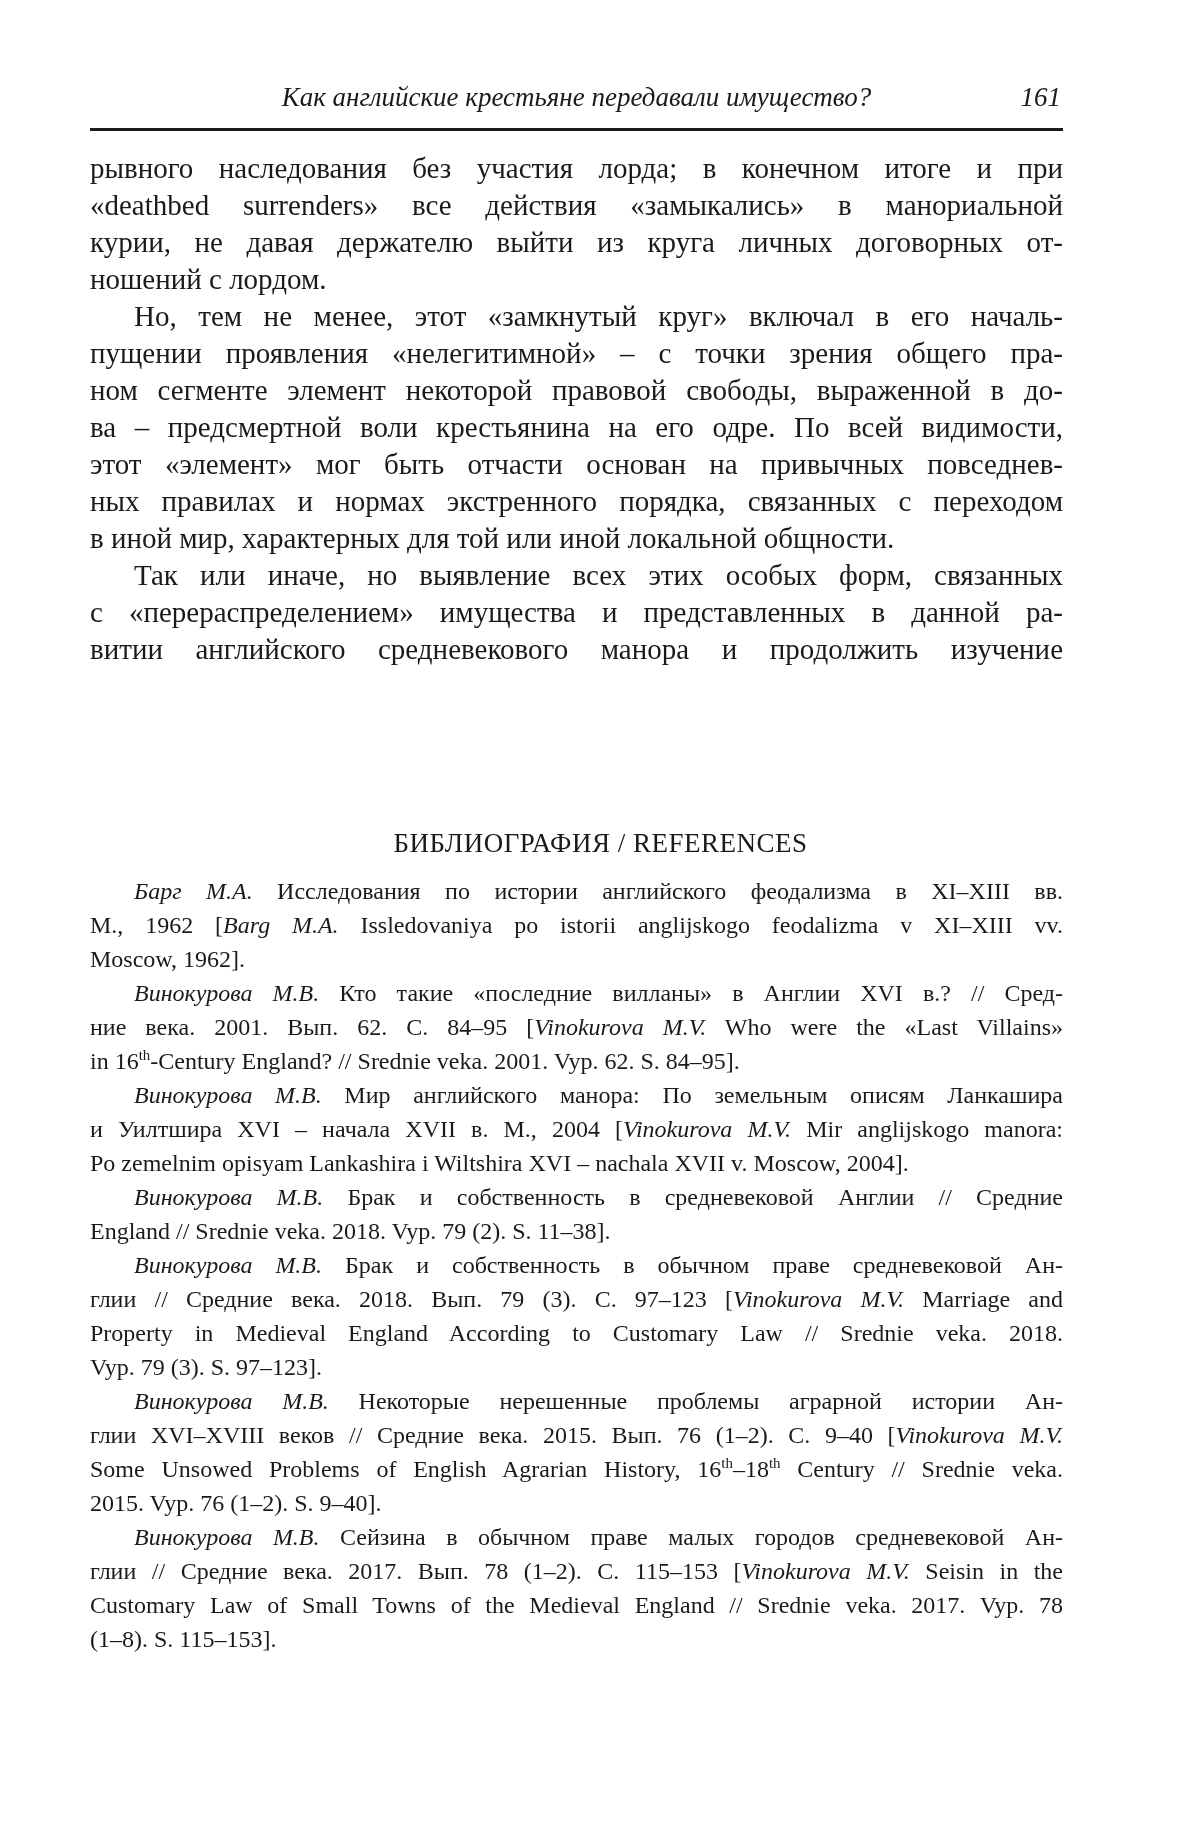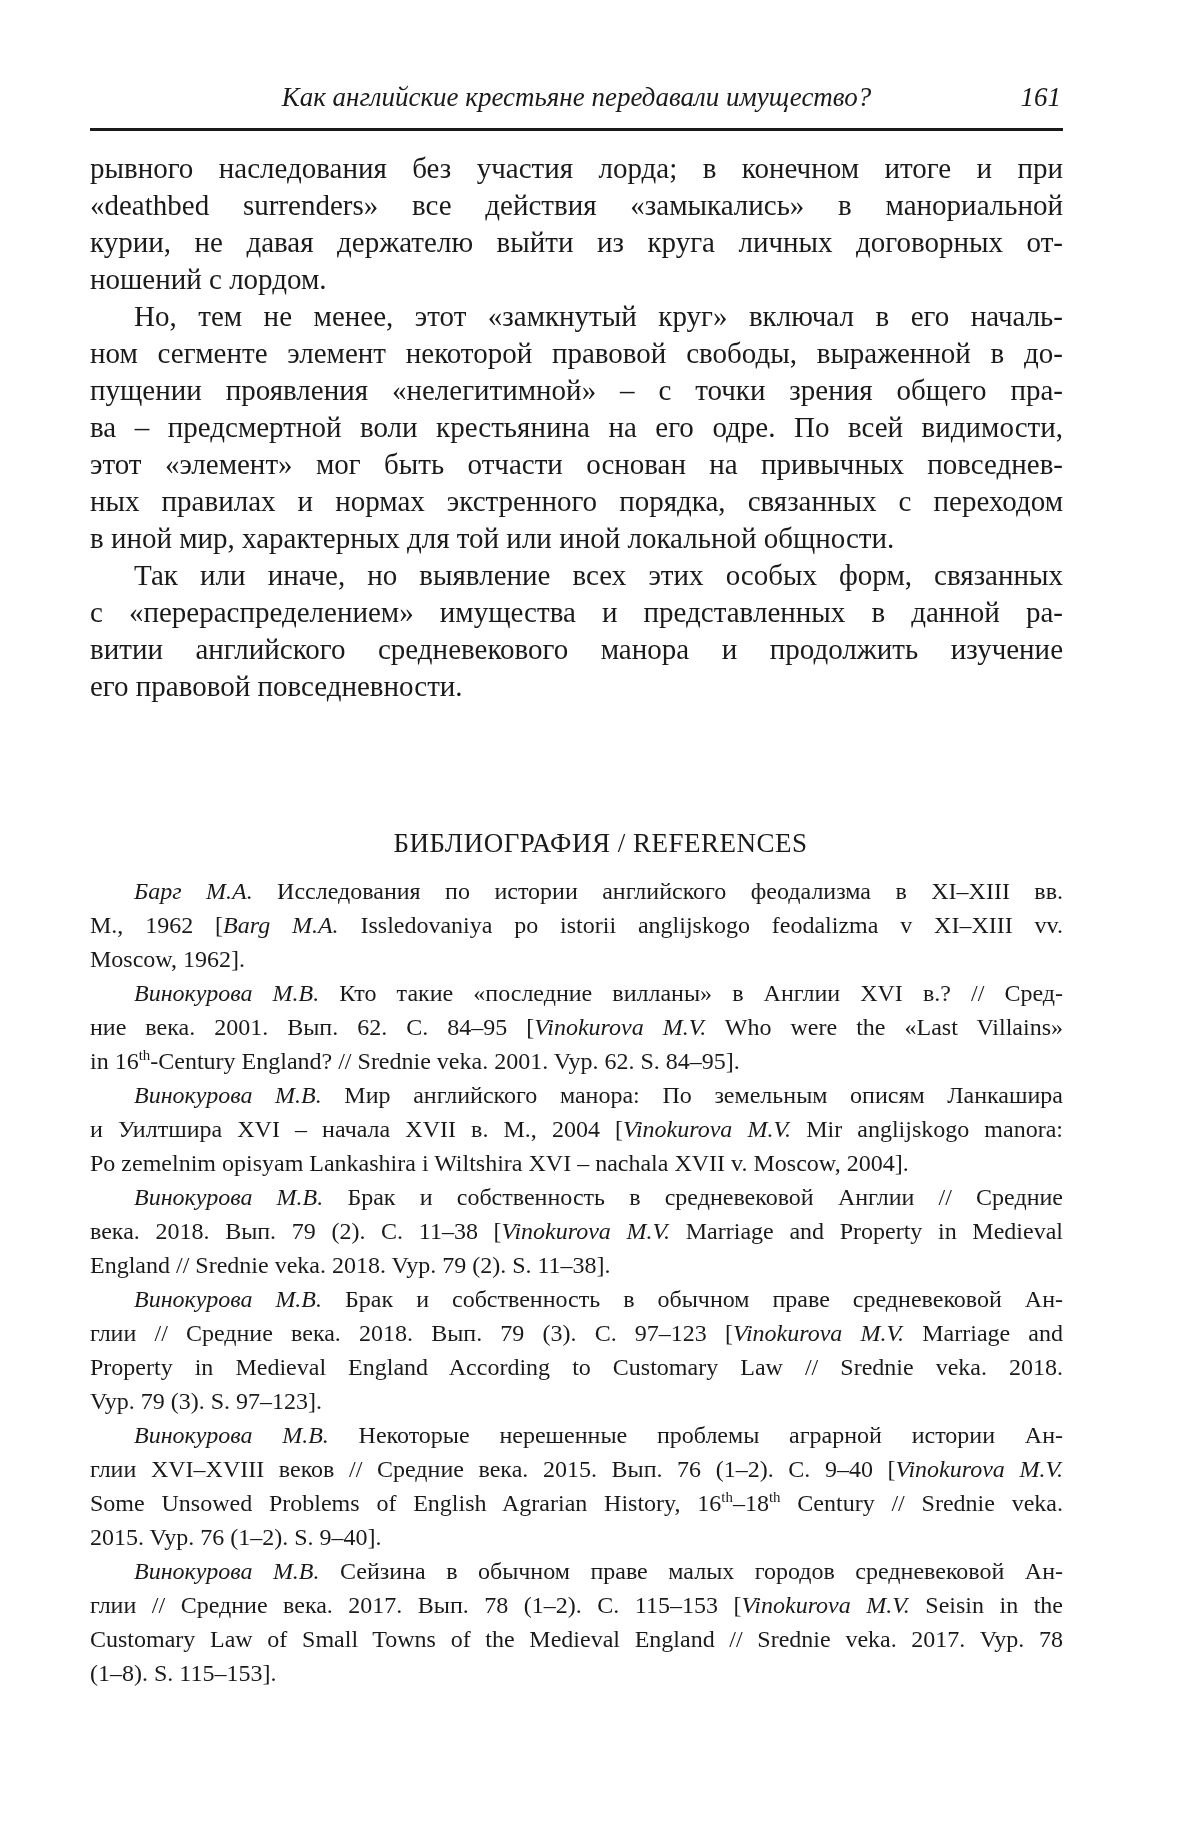--- a/index.html
+++ b/index.html
@@ -92,32 +92,31 @@
   <div class="rule"></div>
   <div class="body-text">
       <div>
         <div class="line">рывного наследования без участия лорда; в конечном итоге и при</div>
         <div class="line">«deathbed surrenders» все действия «замыкались» в манориальной</div>
         <div class="line">курии, не давая держателю выйти из круга личных договорных от-</div>
         <div class="line last">ношений с лордом.</div>
       </div>
       <div>
         <div class="line first-indent">Но, тем не менее, этот «замкнутый круг» включал в его началь-</div>
+        <div class="line">пущении проявления «нелегитимной» – с точки зрения общего пра-</div>
         <div class="line">ном сегменте элемент некоторой правовой свободы, выраженной в до-</div>
-        <div class="line">пущении проявления «нелегитимной» – с точки зрения общего пра-</div>
         <div class="line">ва – предсмертной воли крестьянина на его одре. По всей видимости,</div>
         <div class="line">этот «элемент» мог быть отчасти основан на привычных повседнев-</div>
         <div class="line">ных правилах и нормах экстренного порядка, связанных с переходом</div>
         <div class="line last">в иной мир, характерных для той или иной локальной общности.</div>
       </div>
       <div>
         <div class="line first-indent">Так или иначе, но выявление всех этих особых форм, связанных</div>
         <div class="line">с «перераспределением» имущества и представленных в данной ра-</div>
         <div class="line">витии английского средневекового манора и продолжить изучение</div>
-        <div class="line last">его правовой повседневности.</div>
       </div>
     </div>
   <h2 class="bib-heading">БИБЛИОГРАФИЯ / REFERENCES</h2>
   <div class="bib-list">
       <div>
         <div class="line first-indent"><i>Барг М.А.</i> Исследования по истории английского феодализма в XI–XIII вв.</div>
         <div class="line">М., 1962 [<i>Barg M.A.</i> Issledovaniya po istorii anglijskogo feodalizma v XI–XIII vv.</div>
         <div class="line last">Moscow, 1962].</div>
       </div>
       <div>
@@ -125,21 +124,20 @@
         <div class="line">ние века. 2001. Вып. 62. С. 84–95 [<i>Vinokurova M.V.</i> Who were the «Last Villains»</div>
         <div class="line last">in 16<sup>th</sup>-Century England? // Srednie veka. 2001. Vyp. 62. S. 84–95].</div>
       </div>
       <div>
         <div class="line first-indent"><i>Винокурова М.В.</i> Мир английского манора: По земельным описям Ланкашира</div>
         <div class="line">и Уилтшира XVI – начала XVII в. М., 2004 [<i>Vinokurova M.V.</i> Mir anglijskogo manora:</div>
         <div class="line last">Po zemelnim opisyam Lankashira i Wiltshira XVI – nachala XVII v. Moscow, 2004].</div>
       </div>
       <div>
         <div class="line first-indent"><i>Винокурова М.В.</i> Брак и собственность в средневековой Англии // Средние</div>
-        <div class="line">века. 2018. Вып. 79 (2). С. 11–38 [<i>Vinokurova M.V.</i> Marriage and Property in Medieval</div>
         <div class="line last">England // Srednie veka. 2018. Vyp. 79 (2). S. 11–38].</div>
       </div>
       <div>
         <div class="line first-indent"><i>Винокурова М.В.</i> Брак и собственность в обычном праве средневековой Ан-</div>
         <div class="line">глии // Средние века. 2018. Вып. 79 (3). С. 97–123 [<i>Vinokurova M.V.</i> Marriage and</div>
         <div class="line">Property in Medieval England According to Customary Law // Srednie veka. 2018.</div>
         <div class="line last">Vyp. 79 (3). S. 97–123].</div>
       </div>
       <div>
         <div class="line first-indent"><i>Винокурова М.В.</i> Некоторые нерешенные проблемы аграрной истории Ан-</div>

